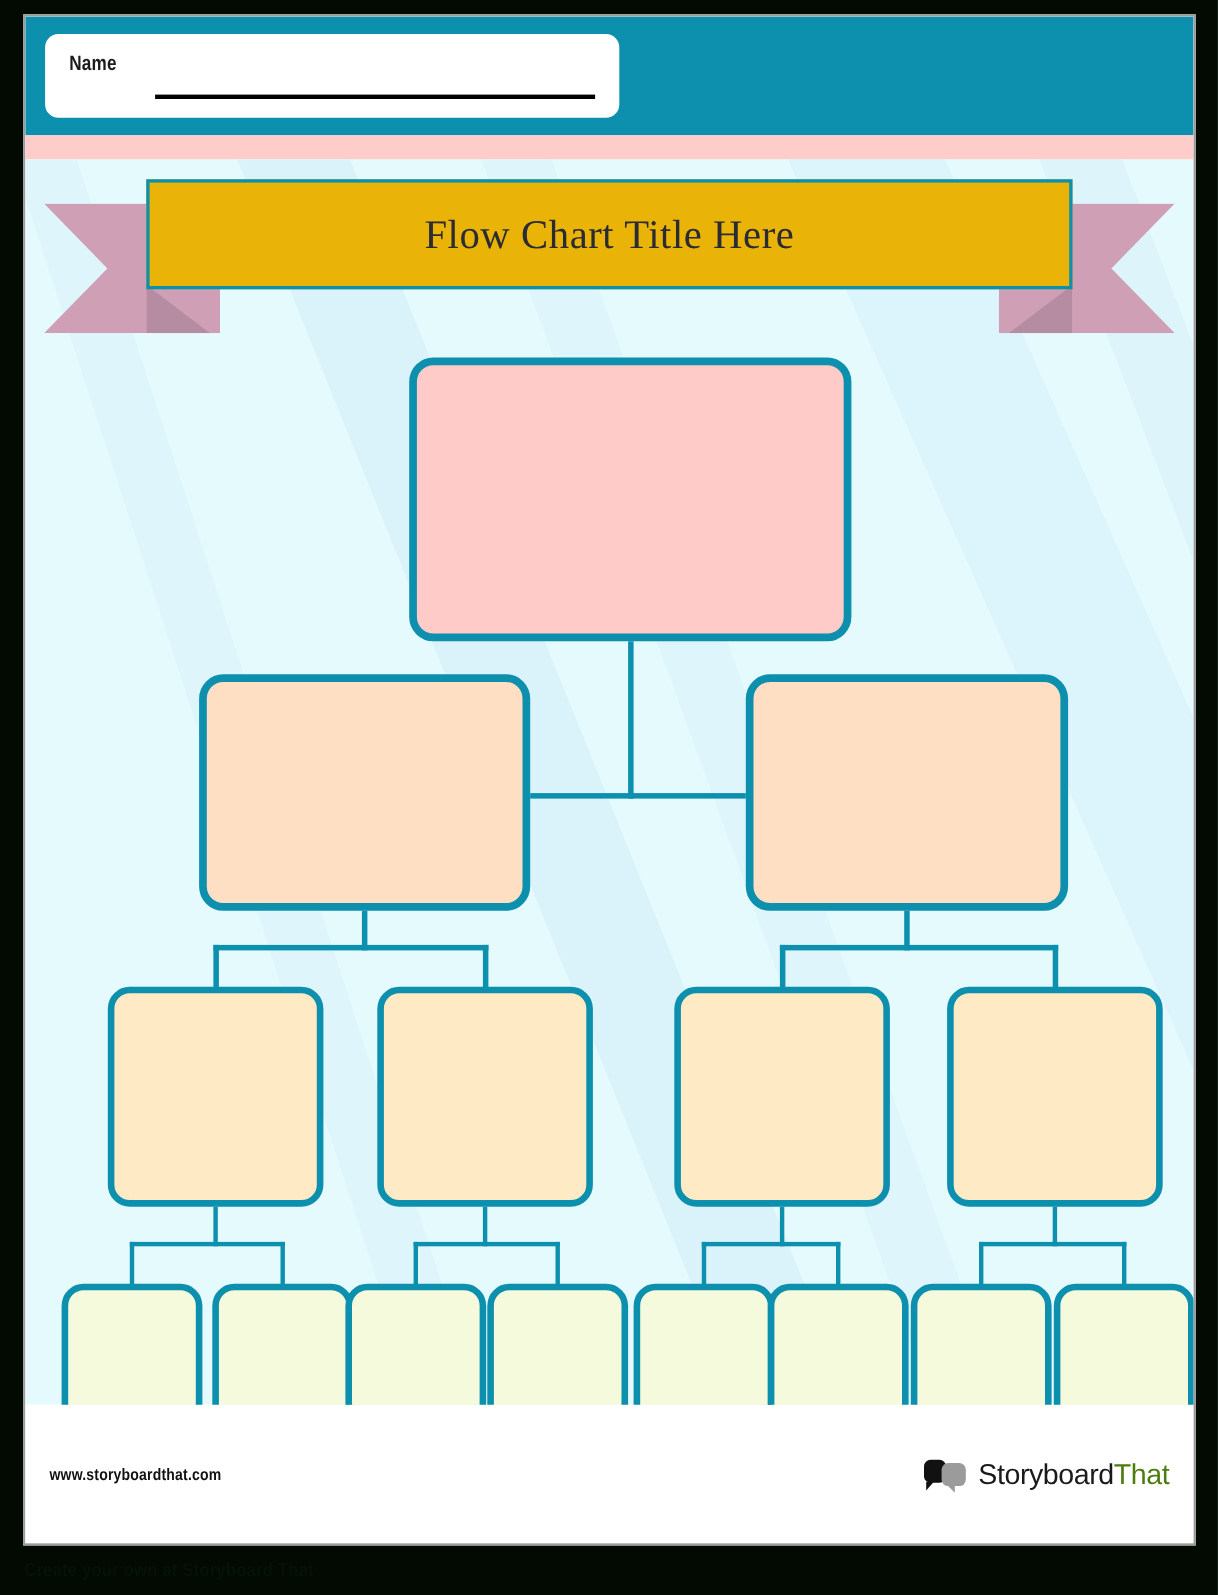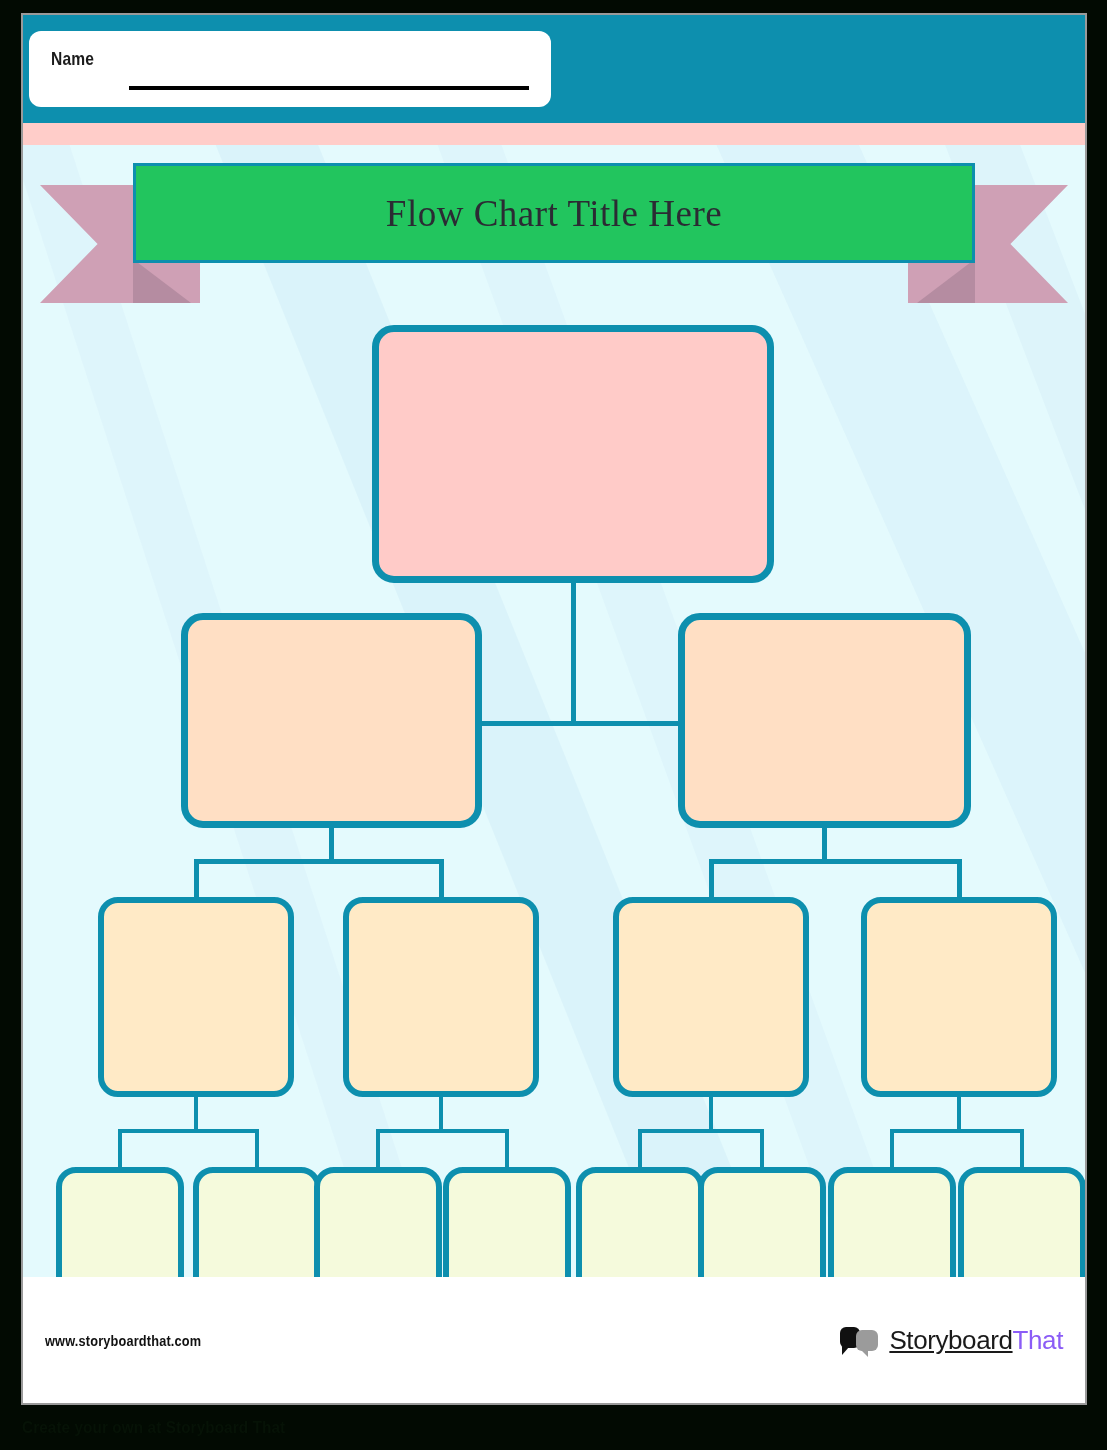--- a/index.html
+++ b/index.html
@@ -32,21 +32,21 @@
   .header-band {
     position: absolute;
     left: 0;
     top: 0;
     width: 100%;
     height: 108px;
     background: #0d8fae;
     display: flex;
     align-items: center;
     box-sizing: border-box;
-    padding: 0 6px;
+    padding: 0 18px;
   }
   .field-box {
     background: #ffffff;
     border-radius: 12px;
     height: 76px;
     position: relative;
     box-sizing: border-box;
   }
   .field-name { width: 522px; margin-right: 22px; }
   .field-date { width: 460px; }
@@ -148,21 +148,21 @@
   }
   .fold-left  { left: 110px;  clip-path: polygon(0% 0%, 100% 100%, 0% 100%); }
   .fold-right { right: 110px; clip-path: polygon(100% 0%, 100% 100%, 0% 100%); }
 
   .ribbon-main {
     position: absolute;
     left: 110px;
     right: 110px;
     top: 0px;
     height: 100px;
-    background: #22c55e;
+    background: #eab308;
     border: 3px solid #0d8fae;
     box-sizing: border-box;
     display: flex;
     align-items: center;
     justify-content: center;
   }
   .ribbon-title {
     font-family: "Liberation Serif", "DejaVu Serif", serif;
     font-size: 37px;
     color: #2b2b33;
@@ -244,22 +244,22 @@
     background: #9b9b9b;
   }
   .bubble-gray::after {
     content: "";
     position: absolute;
     left: 5px; bottom: -6px;
     border-right: 7px solid #9b9b9b;
     border-bottom: 7px solid transparent;
   }
   .logo-text { font-size: 26px; letter-spacing: -0.4px; }
-  .logo-sb { color: #1a1a1a; text-decoration: underline; }
-  .logo-that { color: #8b5cf6; }
+  .logo-sb { color: #1a1a1a; }
+  .logo-that { color: #4d7c0f; }
 
   
   .caption {
     position: absolute;
     left: 22px;
     top: 1418px;
     font-size: 17px;
     font-weight: bold;
     color: #061206;
     letter-spacing: 0.1px;

